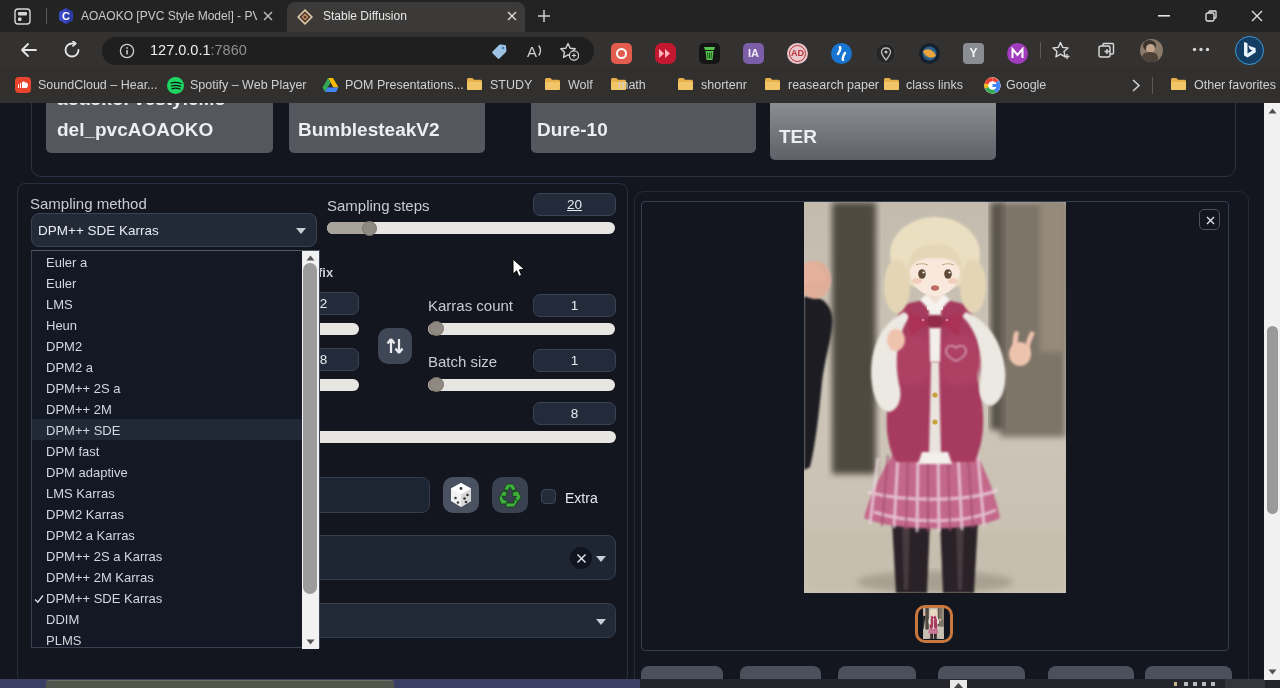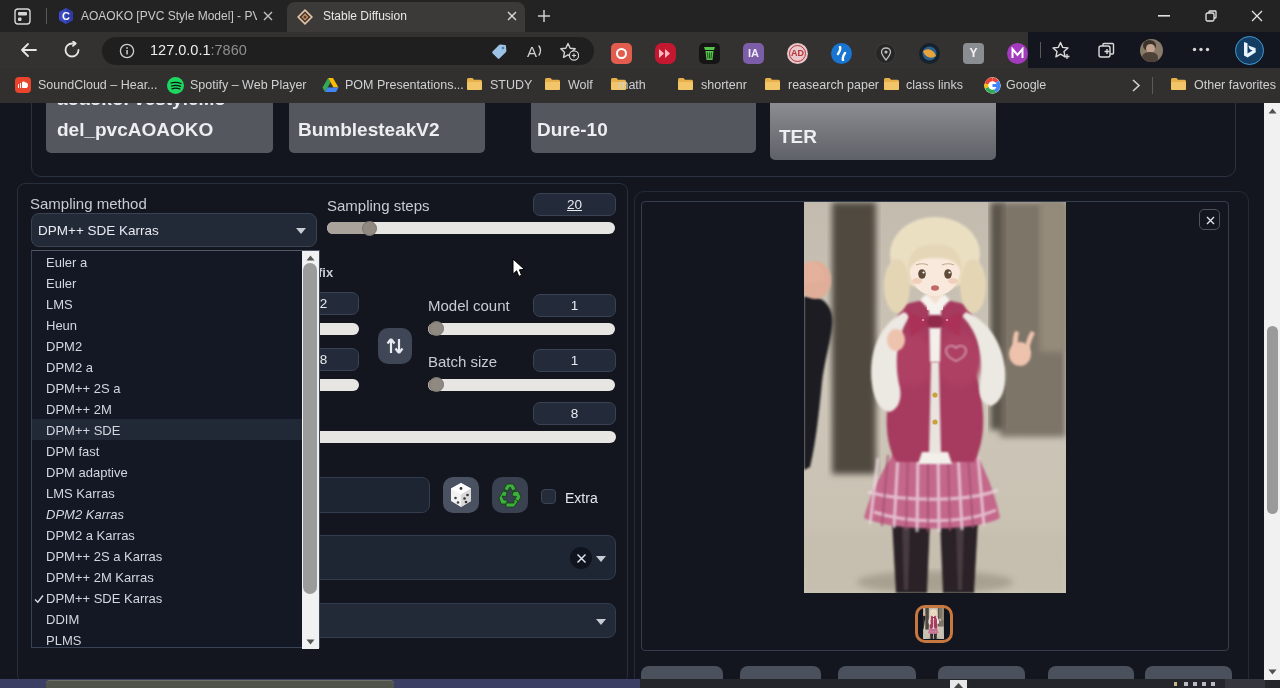--- a/index.html
+++ b/index.html
@@ -1,20 +1,20 @@
 <!DOCTYPE html>
 <html><head>
 <meta charset="utf-8">
 <style>
 * { margin:0; padding:0; box-sizing:border-box; }
 html,body { width:1280px; height:688px; overflow:hidden; background:#14161f; font-family:"Liberation Sans", sans-serif; }
 .abs { position:absolute; }
 
 #titlebar { position:absolute; left:0; top:0; width:1280px; height:32px; background:#232323; }
-#toolbar  { position:absolute; left:0; top:32px; width:1028px; height:36px; background:#333231; }
+#toolbar  { position:absolute; left:0; top:32px; width:1280px; height:36px; background:#333231; }
 #bookbar  { position:absolute; left:0; top:68px; width:1280px; height:35px; background:#31302f; }
 .tabtxt { color:#c9c9c9; font-size:12px; line-height:32px; white-space:nowrap; }
 #activetab { position:absolute; left:287px; top:2px; width:238px; height:30px; background:#3b3a39; border-radius:8px 8px 0 0; }
 #urlpill { position:absolute; left:102px; top:5px; width:492px; height:28px; background:#201f1f; border-radius:14px; }
 .bmtxt { color:#cfd0d2; font-size:12.5px; line-height:35px; white-space:nowrap; position:absolute; top:0; }
 .folder { position:absolute; top:9px; width:17px; height:14px; }
 
 #page { position:absolute; left:0; top:103px; width:1264px; height:577px; background:#14161f; overflow:hidden; }
 .border-box { position:absolute; border:1px solid #2e3543; border-radius:10px; }
 .card { position:absolute; background:#54575e; border-radius:5px; color:#eceef1; font-weight:bold; font-size:19px;padding-left:20px; }
@@ -301,21 +301,21 @@
   <div class="valbox" style="left:276px; top:245px; padding-left:12px;">8</div>
   <div class="track" style="left:290px; top:275.5px; width:69px;"></div>
 
   <div class="abs" style="left:377.5px; top:224.5px; width:34px; height:36px; background:#3f4655; border-radius:10px;">
     <svg class="abs" style="left:7px; top:8px;" width="20" height="20" viewBox="0 0 20 20">
       <path d="M6 17 L6 4 M6 3 L2.5 7.5 M6 3 L9.5 7.5" stroke="#e8eaf0" stroke-width="2.2" fill="none"></path>
       <path d="M14 3 L14 16 M14 17 L10.5 12.5 M14 17 L17.5 12.5" stroke="#e8eaf0" stroke-width="2.2" fill="none"></path>
     </svg>
   </div>
 
-  <div class="lbl" style="left:428px; top:193.5px;">Model count</div>
+  <div class="lbl" style="left:428px; top:193.5px;">Karras count</div>
   <div class="valbox" style="left:533px; top:191px;">1</div>
   <div class="track" style="left:428px; top:219.5px; width:187px;"></div>
   <div class="tfill" style="left:428px; top:219.5px; width:9px;"></div>
   <div class="handle" style="left:429px; top:217.5px;"></div>
 
   <div class="lbl" style="left:428px; top:250px;">Batch size</div>
   <div class="valbox" style="left:533px; top:246px;">1</div>
   <div class="track" style="left:428px; top:275.5px; width:187px;"></div>
   <div class="tfill" style="left:428px; top:275.5px; width:9px;"></div>
   <div class="handle" style="left:429px; top:273.5px;"></div>
@@ -370,21 +370,21 @@
     <div class="dditem" style="top:46px;">LMS</div>
     <div class="dditem" style="top:67px;">Heun</div>
     <div class="dditem" style="top:88px;">DPM2</div>
     <div class="dditem" style="top:109px;">DPM2 a</div>
     <div class="dditem" style="top:130px;">DPM++ 2S a</div>
     <div class="dditem" style="top:151px;">DPM++ 2M</div>
     <div class="dditem" style="top:172px;">DPM++ SDE</div>
     <div class="dditem" style="top:193px;">DPM fast</div>
     <div class="dditem" style="top:214px;">DPM adaptive</div>
     <div class="dditem" style="top:235px;">LMS Karras</div>
-    <div class="dditem" style="top:256px;font-style:italic;">DPM2 Karras</div>
+    <div class="dditem" style="top:256px;">DPM2 Karras</div>
     <div class="dditem" style="top:277px;">DPM2 a Karras</div>
     <div class="dditem" style="top:298px;">DPM++ 2S a Karras</div>
     <div class="dditem" style="top:319px;">DPM++ 2M Karras</div>
     <div class="dditem" style="top:340px;">DPM++ SDE Karras</div>
     <div class="dditem" style="top:361px;">DDIM</div>
     <div class="dditem" style="top:382px;">PLMS</div>
     <svg class="abs" style="left:2px; top:343px;" width="10" height="10" viewBox="0 0 10 10">
         <path d="M1 5.5 L3.8 8.2 L9 1.5" stroke="#d7dbe3" stroke-width="1.4" fill="none"></path>
       </svg>
 

